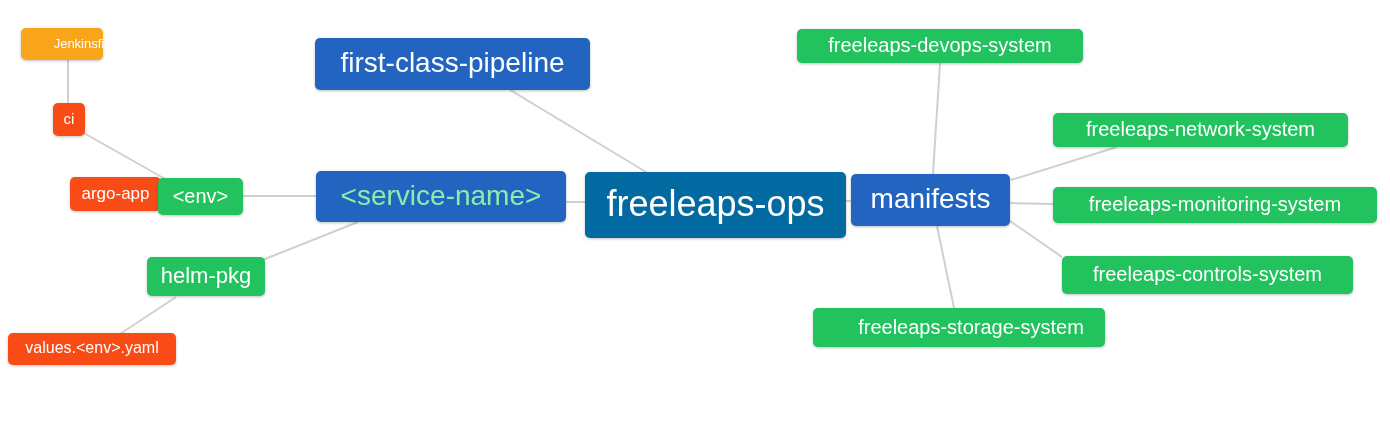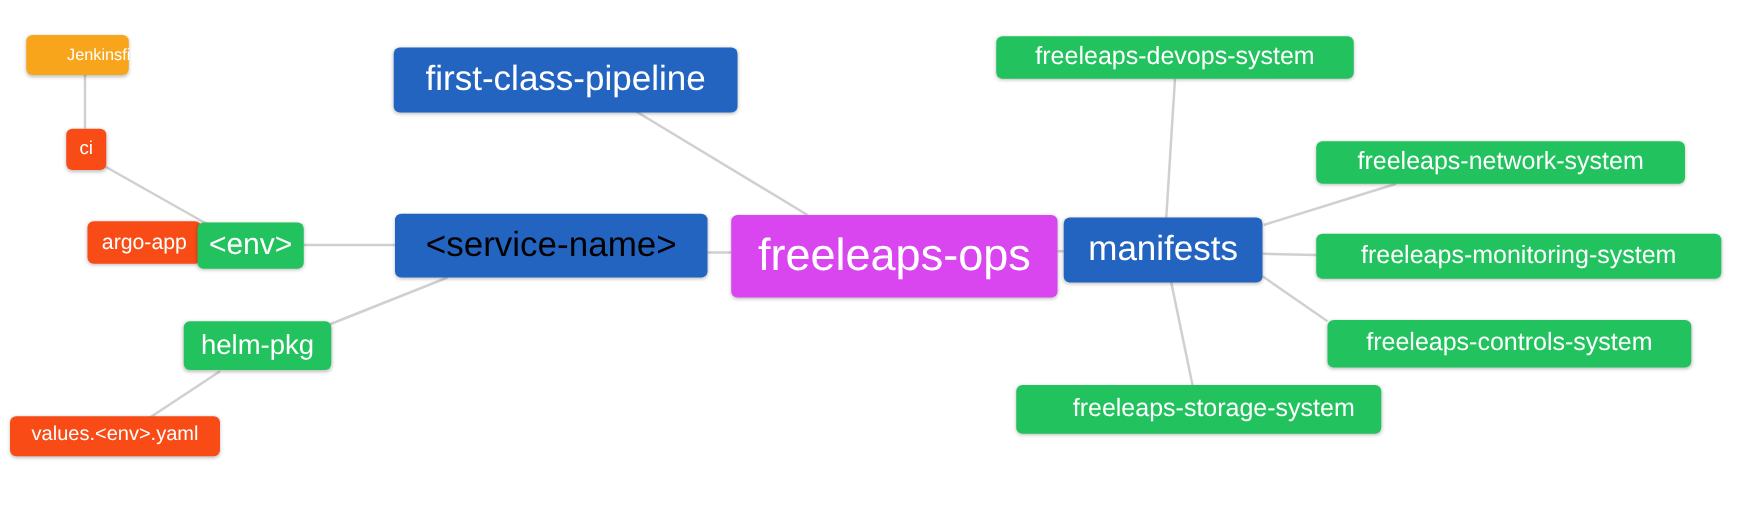--- a/index.html
+++ b/index.html
@@ -56,27 +56,27 @@
     <line x1="1010" y1="221" x2="1062" y2="257" stroke="#d0d0d0"></line>
     <line x1="937" y1="226" x2="954" y2="308" stroke="#d0d0d0"></line>
   </svg>
 
   <div class="node" style="left: 21px; top: 28px; width: 82px; height: 32px; font-size: 13px; background: rgb(248, 165, 27); color: rgb(255, 255, 255); padding-left: 44px;">Jenkinsfile</div>
 
   <div class="node" style="left: 53px; top: 103px; width: 32px; height: 33px; font-size: 15px; background: rgb(249, 75, 22); color: rgb(255, 255, 255); text-align: right;">ci</div>
 
   <div class="node" style="left: 30px; top: 177px; width: 91px; height: 34px; font-size: 17px; background: rgb(249, 75, 22); color: rgb(255, 255, 255); margin-left: 40px;">argo-app</div>
 
-  <div class="node" style="left: 158px; top: 178px; width: 85px; height: 37px; font-size: 24px; background: rgb(34, 195, 94); color: rgb(255, 255, 255);">&lt;env&gt;</div>
+  <div class="node" style="left: 158px; top: 178px; width: 85px; height: 37px; font-size: 20px; background: rgb(34, 195, 94); color: rgb(255, 255, 255);">&lt;env&gt;</div>
 
-  <div class="node" style="left: 316px; top: 171px; width: 250px; height: 51px; font-size: 28px; background: rgb(34, 100, 192); color: #000000;">&lt;service-name&gt;</div>
+  <div class="node" style="left: 316px; top: 171px; width: 250px; height: 51px; font-size: 28px; background: rgb(34, 100, 192); color: #86efac;">&lt;service-name&gt;</div>
 
   <div class="node" style="left: 315px; top: 38px; width: 275px; height: 52px; font-size: 28px; background: rgb(34, 100, 192); color: rgb(255, 255, 255);">first-class-pipeline</div>
 
-  <div class="node" style="left: 585px; top: 172px; width: 261px; height: 66px; font-size: 36px; background: #d946ef; color: rgb(255, 255, 255);">freeleaps-ops</div>
+  <div class="node" style="left: 585px; top: 172px; width: 261px; height: 66px; font-size: 36px; background: #0369a1; color: rgb(255, 255, 255);">freeleaps-ops</div>
 
   <div class="node" style="left: 851px; top: 174px; width: 159px; height: 52px; font-size: 28px; background: rgb(34, 100, 192); color: rgb(255, 255, 255);">manifests</div>
 
   <div class="node" style="left: 797px; top: 29px; width: 286px; height: 34px; font-size: 20px; background: rgb(34, 195, 94); color: rgb(255, 255, 255);">freeleaps-devops-system</div>
 
   <div class="node" style="left: 1053px; top: 113px; width: 295px; height: 34px; font-size: 20px; background: rgb(34, 195, 94); color: rgb(255, 255, 255);">freeleaps-network-system</div>
 
   <div class="node" style="left: 1053px; top: 187px; width: 324px; height: 36px; font-size: 20px; background: rgb(34, 195, 94); color: rgb(255, 255, 255);">freeleaps-monitoring-system</div>
 
   <div class="node" style="left: 1062px; top: 256px; width: 291px; height: 38px; font-size: 20px; background: rgb(34, 195, 94); color: rgb(255, 255, 255);">freeleaps-controls-system</div>

